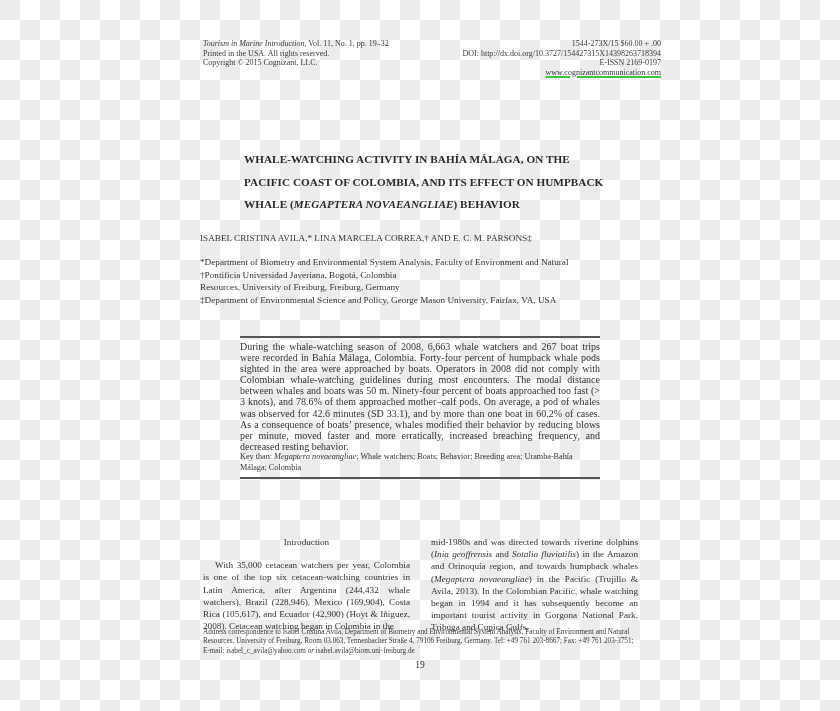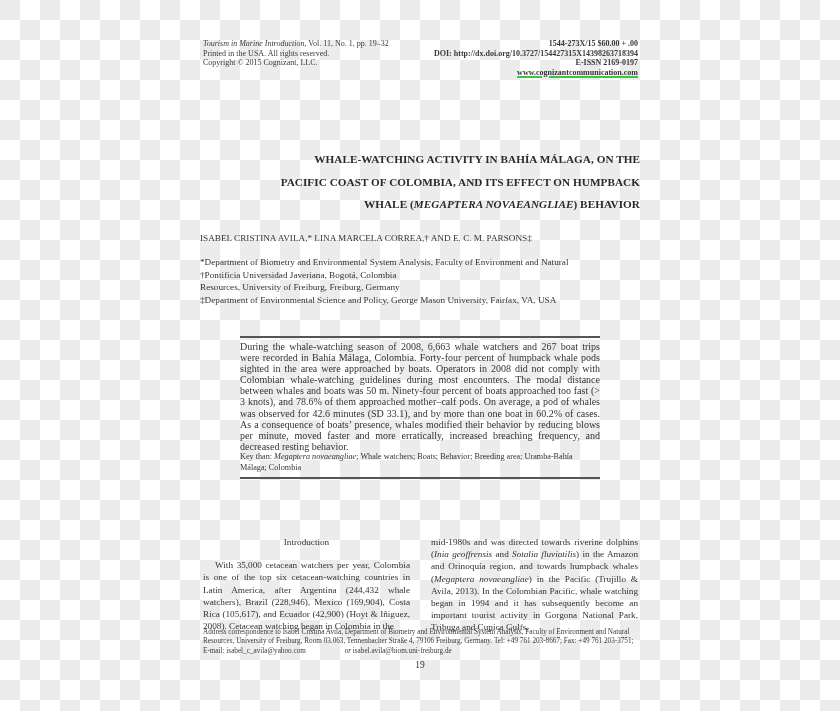--- a/index.html
+++ b/index.html
@@ -11,27 +11,27 @@
       conic-gradient(#ececec 0 25%, #ffffff 0 50%, #ececec 0 75%, #ffffff 0);
     background-size: 40px 40px;
     background-position: 20px 0;
     font-family: "Liberation Serif", "DejaVu Serif", serif;
     color: #333333;
   }
   .page { position: absolute; left: 0; top: 0; width: 840px; height: 711px; }
 
   .hdr { position: absolute; top: 39px; font-size: 8px; line-height: 9.6px; color: #3a3a3a; }
   .hdr-left { left: 203px; }
-  .hdr-right { right: 202px; text-align: right; font-weight: bold; }
+  .hdr-right { right: 179px; text-align: right; }
   .hdr i { font-style: italic; }
   .hdr-link { color: #333; text-decoration: underline; text-decoration-color: #3cc63c; text-decoration-thickness: 1.5px; text-underline-offset: 1px; }
 
   .title {
-    position: absolute; top: 148px; left: 200px; width: 440px; text-align: right;
-    font-weight: bold; font-size: 11.2px; line-height: 22.5px; color: #2a2a2a; letter-spacing: 0.05px;
+    position: absolute; top: 148px; left: 200px; width: 440px; text-align: left;
+    font-weight: bold; font-size: 11.2px; line-height: 22.5px; color: #2a2a2a; letter-spacing: 0.05px; padding-left: 44px;
   }
   .title i { font-style: italic; }
 
   .authors {
     position: absolute; top: 233px; left: 200px; width: 440px; text-align: left;
     font-size: 9.2px; color: #333;
   }
   .affil {
     position: absolute; top: 256px; left: 200px; width: 440px; text-align: left;
     font-size: 9.2px; line-height: 12.6px; color: #333;
@@ -59,21 +59,21 @@
   .col-right { left: 431px; top: 536px; }
   .col i { font-style: italic; }
   .sec-head { text-align: center; margin: 0 0 11px 0; line-height: 12.2px; }
   .indent { text-indent: 12px; margin: 0; }
   .col p { margin: 0; }
 
   .corr {
     position: absolute; top: 628px; left: 203px; width: 435px;
     font-size: 7.2px; line-height: 9.4px; color: #3a3a3a; text-align: left;
   }
-  .corr i { font-style: italic; margin-left: 37px; }
+  .corr i { font-style: italic; }
   .pagenum {
     position: absolute; top: 660px; left: 400px; width: 40px; text-align: center;
     font-size: 9.5px; color: #333;
   }
 </style>
 </head>
 <body>
 
 <div class="page">
 

